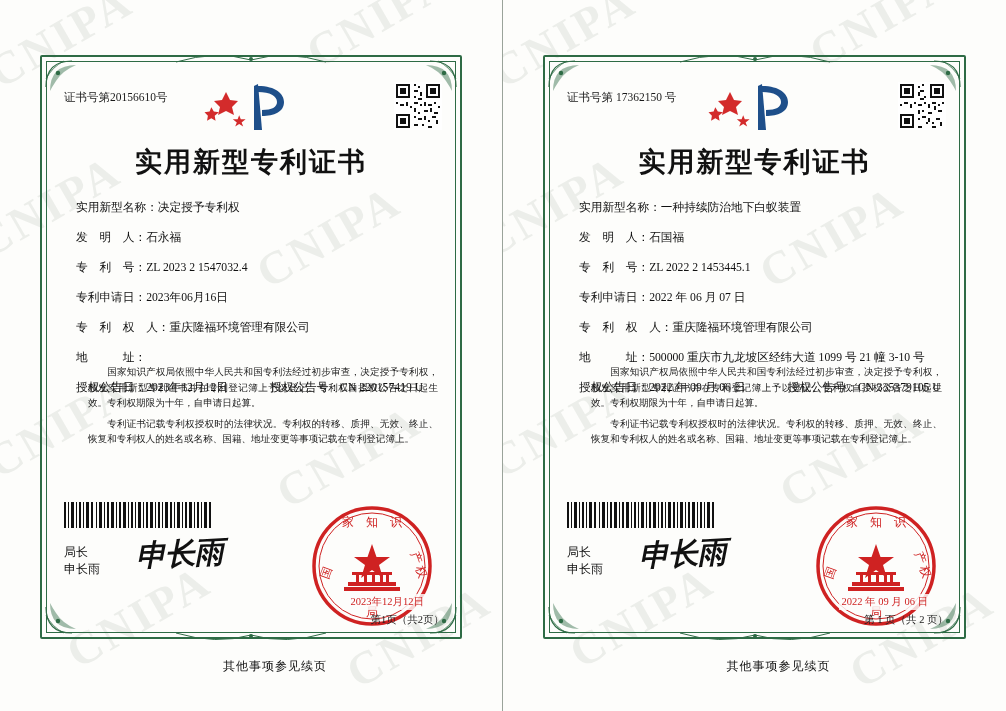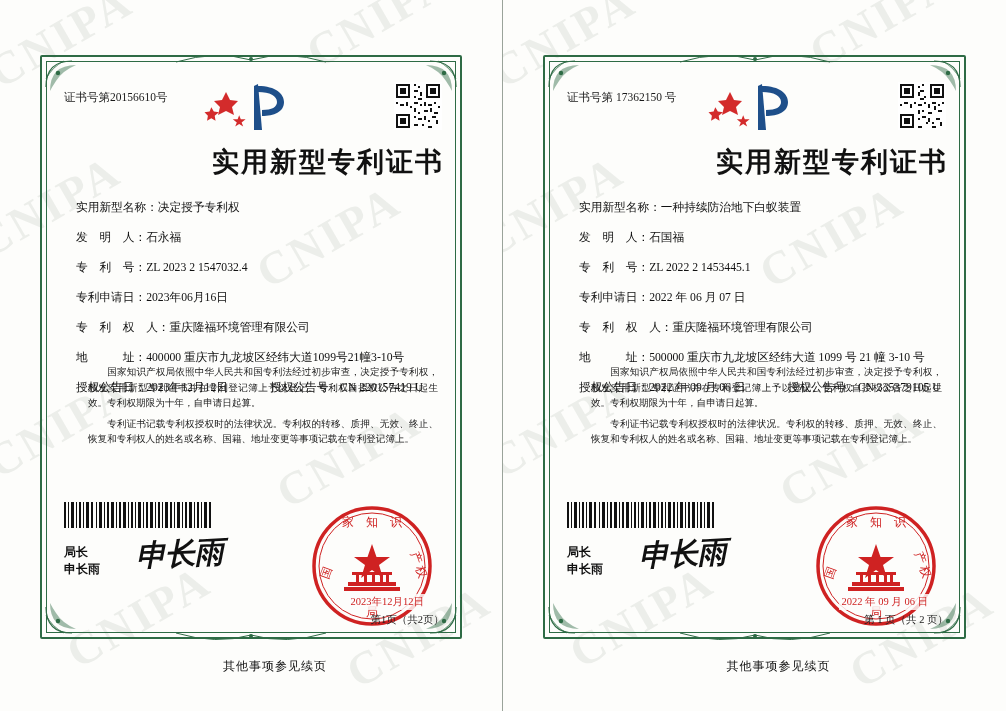--- a/index.html
+++ b/index.html
@@ -84,21 +84,21 @@
   }
   .qr {
     position: absolute;
     right: 2px; top: 10px;
     width: 48px; height: 48px;
   }
   .title {
     position: absolute;
     top: 72px;
     width: 100%;
-    text-align: right;
+    text-align: center;
     font-family: "Liberation Serif", serif;
     font-size: 27px;
     font-weight: bold;
     letter-spacing: 2px;
     color: #111;
   }
 
   
   .fields {
     position: absolute;
@@ -144,21 +144,20 @@
 
   
   .sigblock {
     position: absolute;
     left: 6px;
     top: 472px;
     font-family: "Liberation Serif", serif;
     font-size: 12px;
     line-height: 1.45;
     color: #111;
-    font-weight: bold;
   }
   .handsign {
     position: absolute;
     left: 78px;
     top: 462px;
     font-family: "Liberation Serif", serif;
     font-size: 30px;
     font-style: italic;
     font-weight: bold;
     color: #111;
@@ -350,21 +349,20 @@
         <div class="row">
           <span class="lbl">专利申请日：</span>
           <span class="val">2023年06月16日</span>
         </div>
         <div class="row">
           <span class="lbl">专　利　权　人：</span>
           <span class="val">重庆隆福环境管理有限公司</span>
         </div>
         <div class="row">
           <span class="lbl">地　　　址：</span>
-          <span class="val">400000 重庆市九龙坡区经纬大道1099号21幢3-10号</span>
         </div>
         <div class="row">
           <span class="lbl">授权公告日：</span>
           <span class="val">2023年12月12日</span>
           <span class="lbl val2">授权公告号：</span>
           <span class="val">CN 220157419 U</span>
         </div>
       </div>
 
       <div class="paras">

